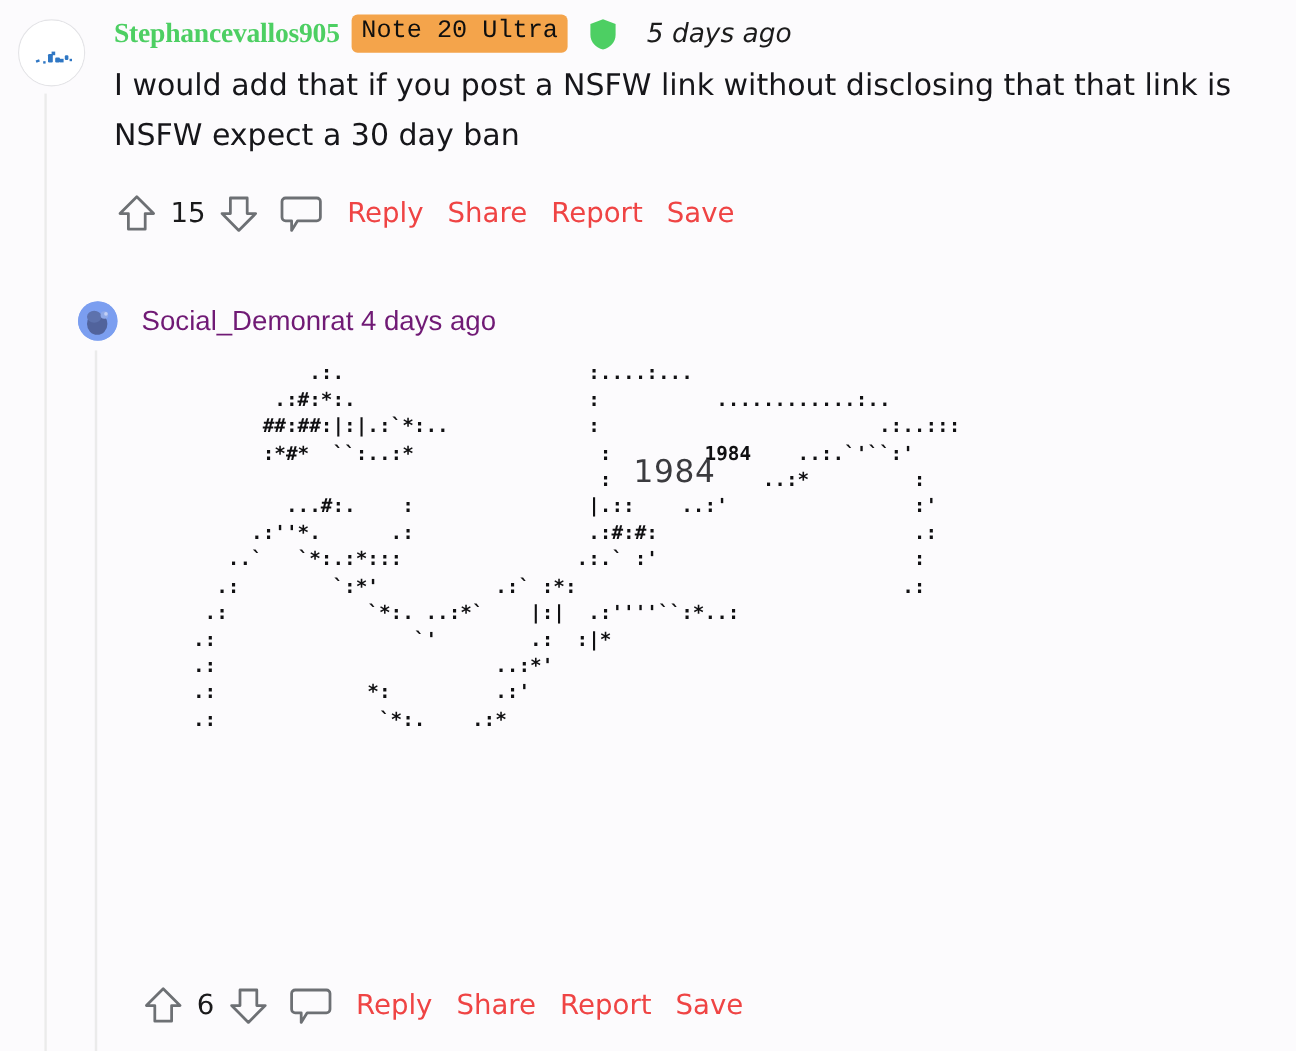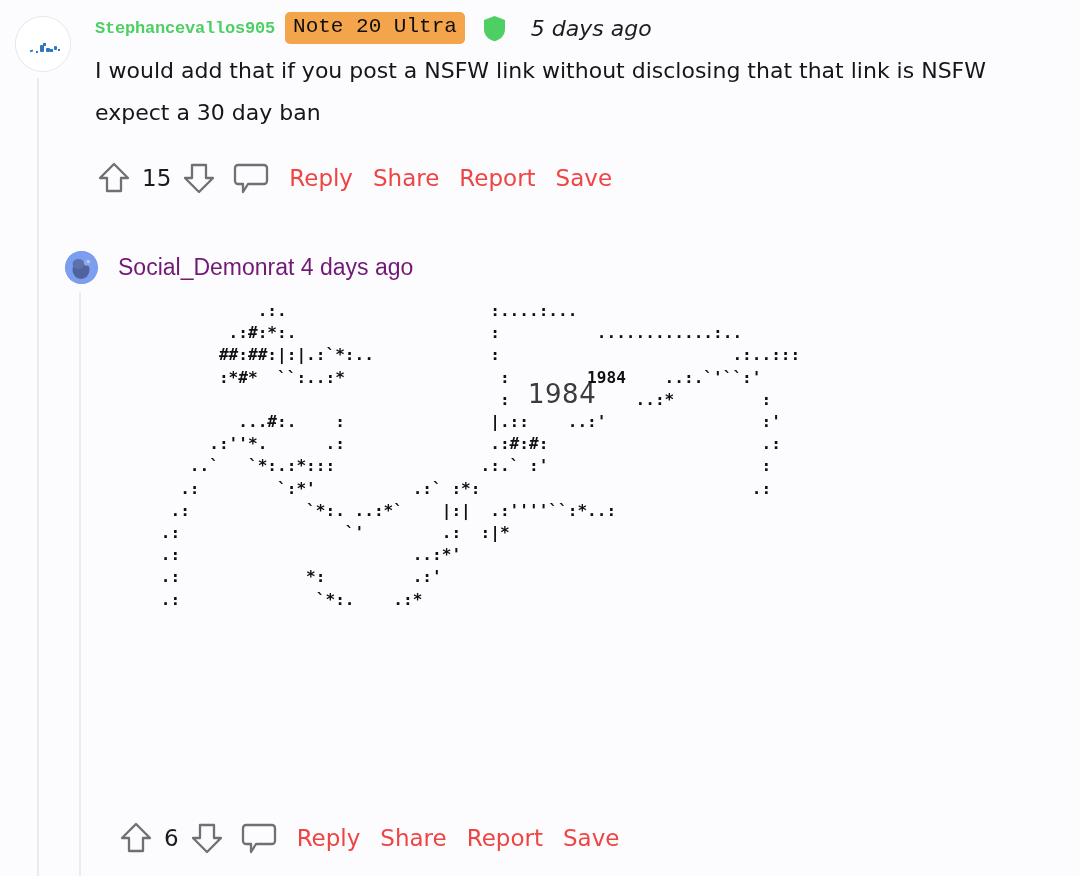--- a/index.html
+++ b/index.html
@@ -47,22 +47,22 @@
   .head-row {
     position: absolute;
     left: 95px;
     top: 12px;
     display: flex;
     align-items: center;
     height: 32px;
     gap: 0;
   }
   .username {
-    font-family: Liberation Mono, monospace;
-    font-size: 17px;
+    font-family: Liberation Serif, serif;
+    font-size: 23px;
     font-weight: 700;
     color: #4dcf63;
     letter-spacing: -0.2px;
     white-space: nowrap;
   }
   .flair {
     margin-left: 10px;
     background: #f5a košice;
     background: #f5a council;
     background: #f4a44b;
@@ -87,21 +87,21 @@
     white-space: nowrap;
     font-family: "DejaVu Sans", sans-serif;
     font-style: italic;
   }
 
   .body-text {
     position: absolute;
     left: 95px;
     top: 50px;
     width: 960px;
-    font-size: 22px;
+    font-size: 25px;
     line-height: 42px;
     color: #16161a;
     font-family: "DejaVu Sans", sans-serif;
     font-weight: 400;
   }
 
   
   .actions {
     display: flex;
     align-items: center;

